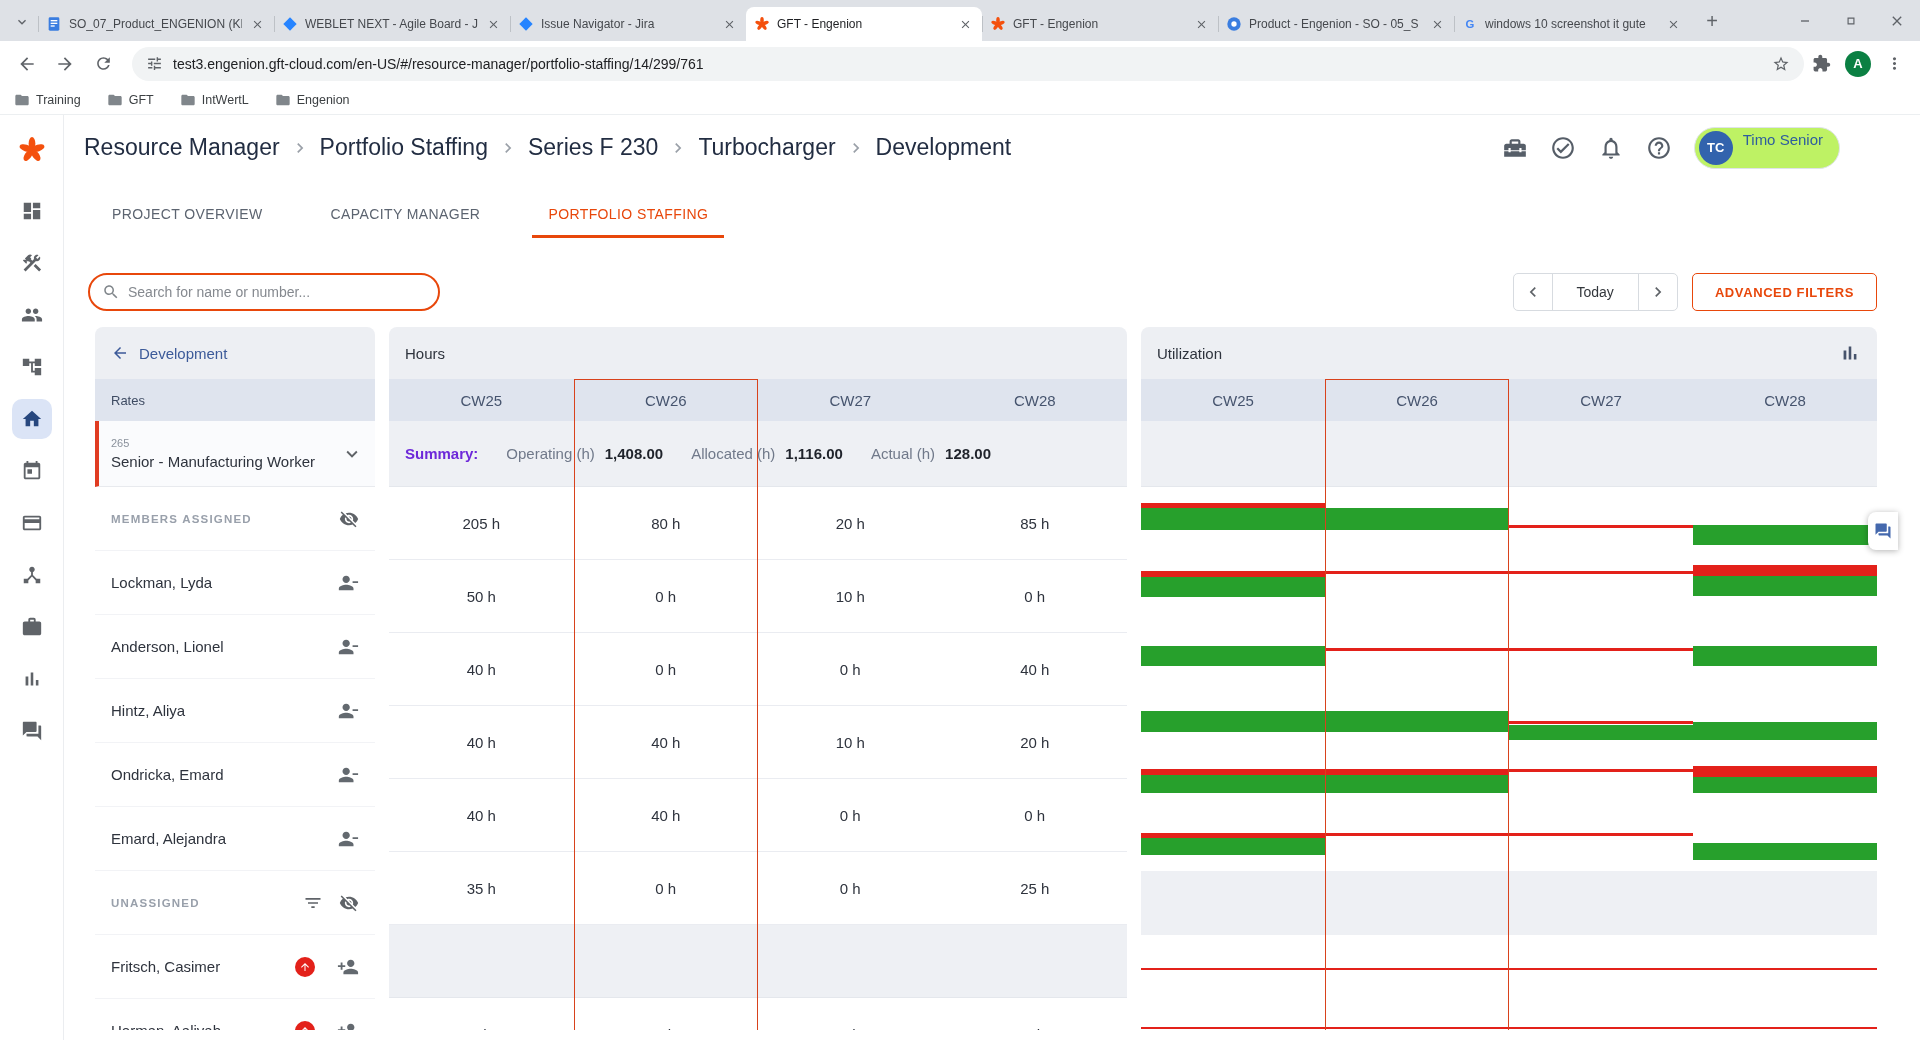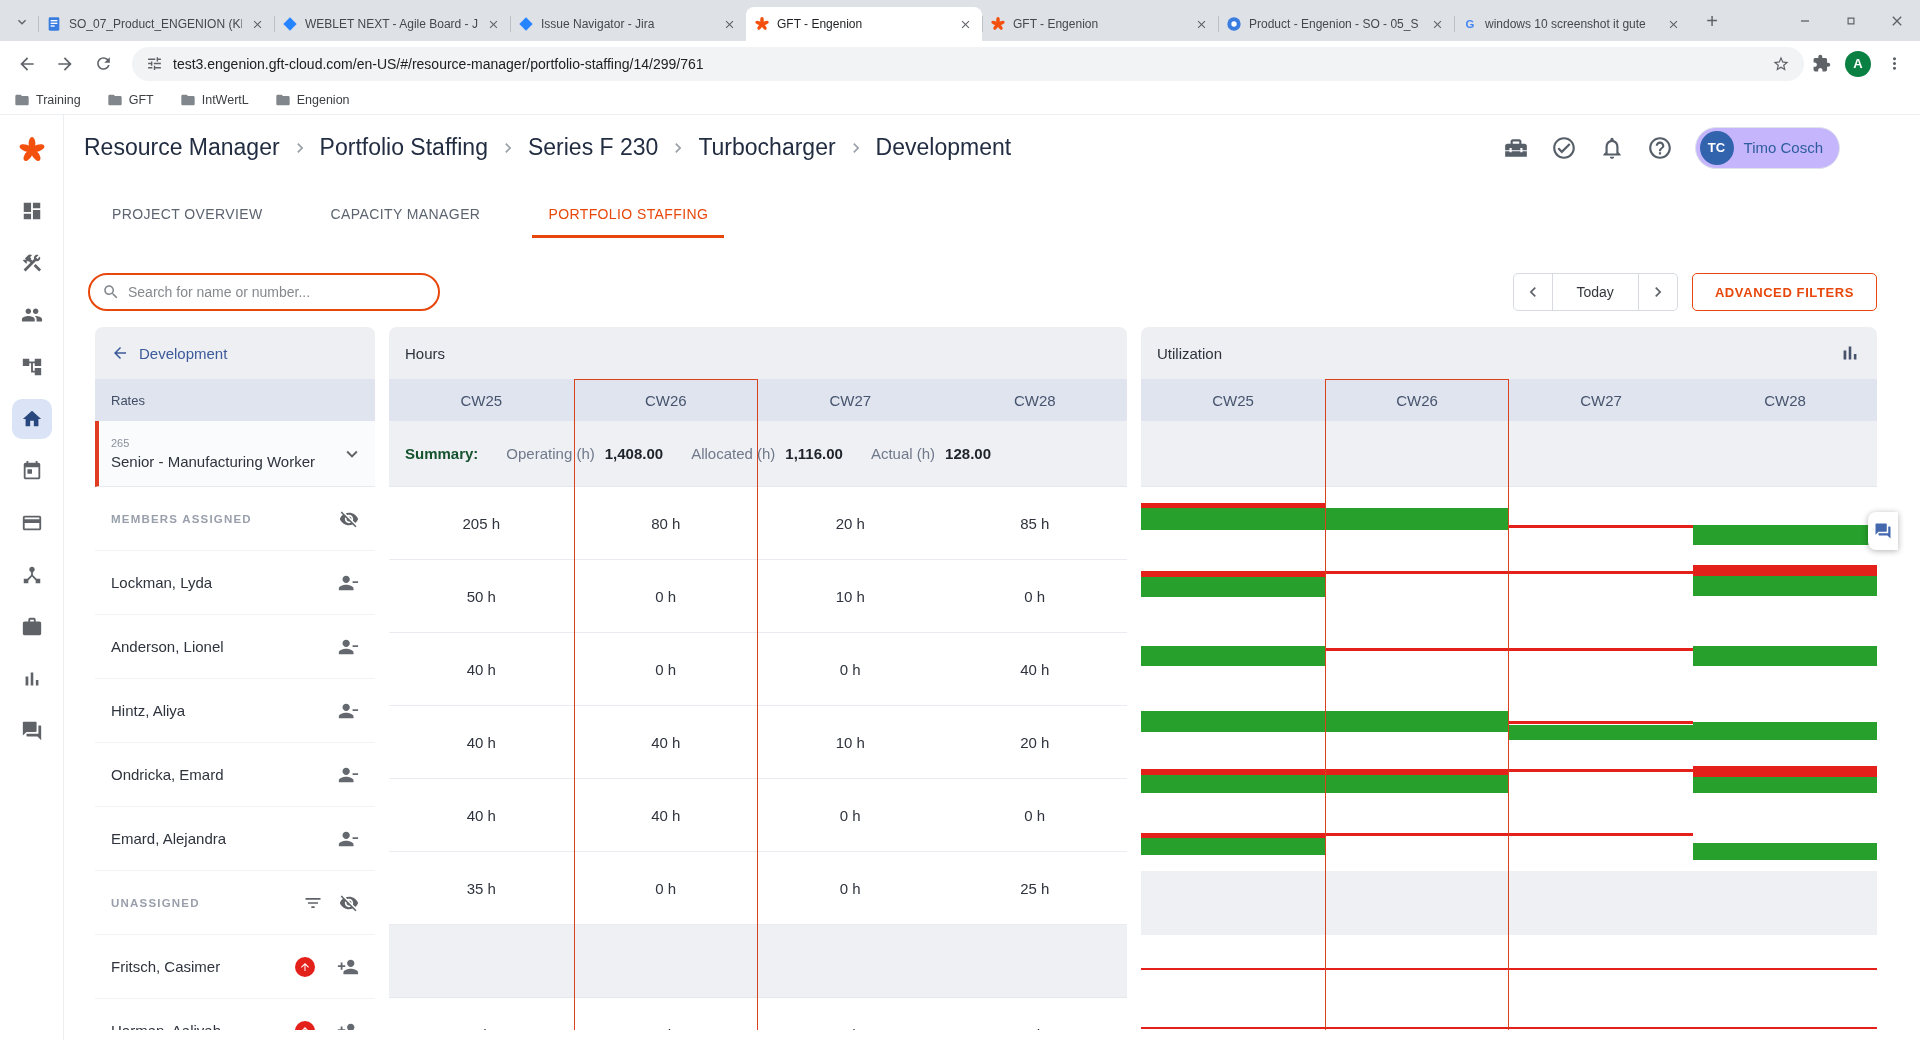--- a/index.html
+++ b/index.html
@@ -37,21 +37,21 @@
   .side-icon{width:40px;height:40px;border-radius:10px;display:flex;align-items:center;justify-content:center;margin-bottom:12px;color:#5f6368}
   .side-icon.active{background:#dbe4f6;color:#27477e}
   .content{position:absolute;left:64px;right:0;top:0;bottom:0}
 
   .app-header{height:65px;display:flex;align-items:center;padding:0 80px 0 20px}
   .breadcrumb{display:flex;align-items:center;gap:10px;font-size:23px;color:#222d42}
   .crumb{cursor:default}
   .crumb-sep{color:#9aa0a8;display:flex}
   .header-actions{margin-left:auto;display:flex;align-items:center;gap:22px;color:#565e68}
   .hdr-btn{display:flex}
-  .user-pill{display:flex;align-items:center;gap:10px;border:1px solid #dfe3ea;border-radius:22px;padding:3px 16px 3px 4px;background:#c4b5fd}
+  .user-pill{display:flex;align-items:flex-start;gap:10px;border:1px solid #dfe3ea;border-radius:22px;padding:3px 16px 3px 4px;background:#bef264}
   .user-avatar{width:34px;height:34px;border-radius:50%;background:#3263ad;color:#fff;font-size:13px;display:flex;align-items:center;justify-content:center;font-weight:700}
   .user-name{color:#2e5d9e;font-size:15px}
 
   .page-tabs{display:flex;gap:36px;padding-left:32px;margin-top:13px}
   .page-tab{font-size:14px;letter-spacing:.4px;color:#5c6470;padding:13px 16px;border-bottom:3px solid transparent;font-weight:500}
   .page-tab.active{color:#e8470b;border-bottom-color:#e8470b}
 
   .toolbar{display:flex;align-items:center;margin-top:35px;padding:0 43px 0 24px}
   .searchbox{width:352px;height:38px;border:2px solid #e8470b;border-radius:19px;display:flex;align-items:center;padding:0 12px;gap:8px;color:#80868b;background:#fff}
   .searchbox input{border:none;outline:none;flex:1;font-size:14px;color:#202124;font-family:inherit;background:transparent}
@@ -83,21 +83,21 @@
   .section-label{font-size:11.5px;letter-spacing:1.2px;color:#99a0ab;font-weight:700;flex:1}
   .sec-icons{display:flex;gap:16px;color:#5f6368}
   .member-row{height:64px;display:flex;align-items:center;padding:0 16px;border-bottom:1px solid #f2f3f6;font-size:15px;color:#2e333d;gap:22px}
   .member-name{flex:1}
   .member-row .p-icon{color:#63696f}
   .badge{width:20px;height:20px;border-radius:50%;background:#e3211a;display:flex;align-items:center;justify-content:center;color:#fff}
 
   .colhead{height:42px;background:#dfe4ee;display:flex}
   .colhead .col{flex:1;display:flex;align-items:center;justify-content:center;font-size:15px;color:#46546e}
   .summary-row{height:66px;background:#eef0f4;display:flex;align-items:center;padding:0 16px;font-size:15px;border-bottom:1px solid #e4e7ec}
-  .sum-label{font-weight:700;color:#14532d}
+  .sum-label{font-weight:700;color:#6d28d9}
   .sum-key{color:#70798a;margin-left:28px}
   .sum-val{color:#1f232b;font-weight:700;margin-left:10px}
   .h-row{height:73px;display:flex;border-bottom:1px solid #eaecf1}
   .h-row.spacer{background:#eef0f4;border-bottom:1px solid #e4e7ec}
   .h-cell{flex:1;display:flex;align-items:center;justify-content:center;font-size:15px;color:#2e333d}
 
   .u-sumrow{height:66px;background:#eef0f4;border-bottom:1px solid #e4e7ec}
   .u-row{height:64px;display:flex;position:relative}
   .u-row.spacer{background:#eef0f4}
   .u-cell{flex:1;position:relative}
@@ -430,21 +430,21 @@
               </svg>
             </span>
             <span class="hdr-btn">
               <svg width="26" height="26" viewBox="0 0 24 24" fill="currentColor">
                 <path d="M11 18h2v-2h-2v2zm1-16C6.48 2 2 6.48 2 12s4.48 10 10 10 10-4.48 10-10S17.52 2 12 2zm0 18c-4.41 0-8-3.59-8-8s3.59-8 8-8 8 3.59 8 8-3.59 8-8 8zm0-14c-2.21 0-4 1.79-4 4h2c0-1.1.9-2 2-2s2 .9 2 2c0 2-3 1.75-3 5h2c0-2.25 3-2.5 3-5 0-2.21-1.79-4-4-4z"></path>
               </svg>
             </span>
           </span>
         <div class="user-pill">
           <span class="user-avatar">TC</span>
-          <span class="user-name">Timo Cosch</span>
+          <span class="user-name">Timo Senior</span>
         </div>
       </div>
     </div>
 
     <div class="page-tabs" id="page-tabs">
         <div class="page-tab">PROJECT OVERVIEW</div>
         <div class="page-tab">CAPACITY MANAGER</div>
         <div class="page-tab active">PORTFOLIO STAFFING</div>
       </div>
 

